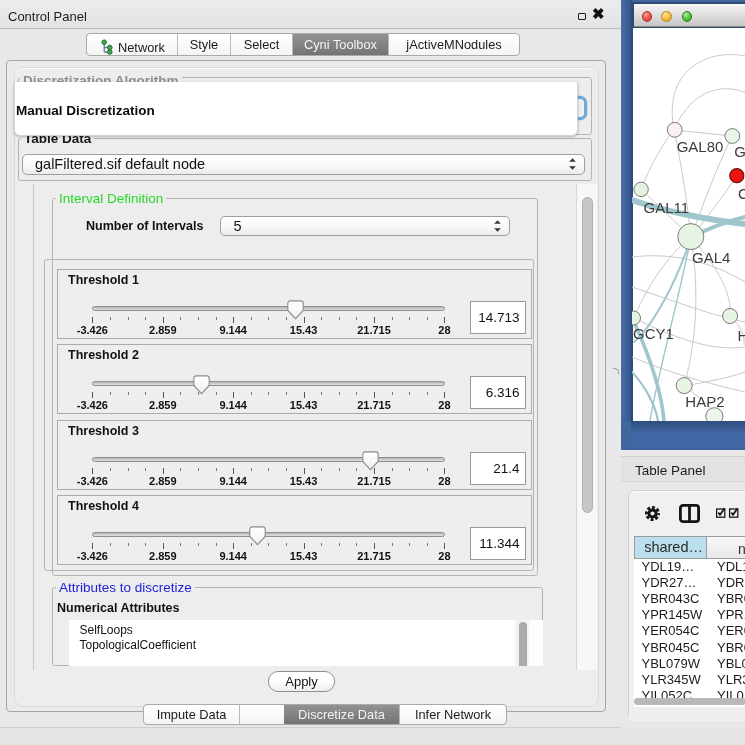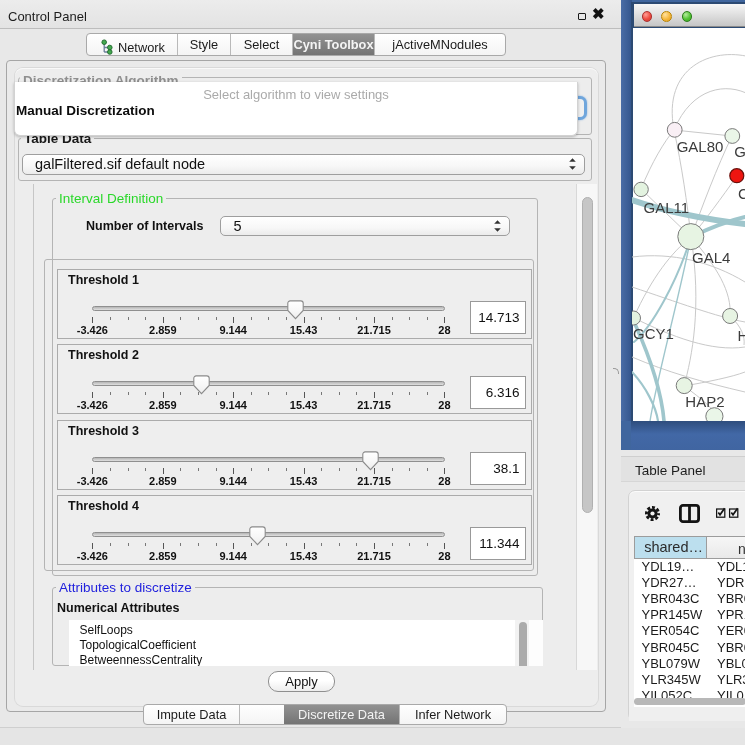--- a/index.html
+++ b/index.html
@@ -86,21 +86,21 @@
 <div class="seg" style="left:86px;top:33px;height:23px;">
   <div style="width:91px;padding-left:14px;justify-content:flex-start;align-items:flex-end;">
     <svg width="12" height="16" viewBox="0 0 12 16" style="margin-right:5px">
       <path d="M3.2 4 V13 M3.2 8.5 H8.6 M3.2 13 H8.6" stroke="#6b7f99" stroke-width="1.3" fill="none"></path>
       <circle cx="3.2" cy="3.2" r="2.3" fill="#44a94f" stroke="#1e682b" stroke-width="0.9"></circle>
       <circle cx="8.8" cy="8.5" r="2.3" fill="#44a94f" stroke="#1e682b" stroke-width="0.9"></circle>
       <circle cx="8.8" cy="13" r="2.3" fill="#44a94f" stroke="#1e682b" stroke-width="0.9"></circle>
     </svg>Network</div>
   <div style="width:53px;">Style</div>
   <div style="width:62px;">Select</div>
-  <div class="sel" style="width:82px;font-weight:bold;">Cyni Toolbox</div>
+  <div class="sel" style="width:96px;">Cyni Toolbox</div>
   <div style="width:130px;">jActiveMNodules</div>
 </div>
 
 <div id="outer" class="abs"></div>
 <div id="inner" class="abs"></div>
 
 <div class="grp" style="left:18px;top:77px;width:574px;height:58px;"></div>
 <div class="gtitle" style="left:20px;top:74px;font-weight:bold;color:#8f8f8f;">Discretization Algorithm</div>
 <div class="abs" style="left:558px;top:96px;width:29px;height:24px;border:3px solid #70a6dc;border-radius:7px;background:#f0f0f0;box-shadow:0 0 2px #8ab4e0;"></div>
 
@@ -108,21 +108,20 @@
 <div class="gtitle" style="left:21px;top:132px;font-weight:bold;color:#1a1a1a;">Table Data</div>
 <div class="combo" style="left:22px;top:154px;width:563px;height:20.5px;padding-left:12px;">galFiltered.sif default node
   <span class="arr">
         <svg width="9" height="13" viewBox="0 0 9 13">
           <path d="M1.2 4.2 L4.5 0.8 L7.8 4.2 Z" fill="#333"></path>
           <path d="M1.2 8.8 L4.5 12.2 L7.8 8.8 Z" fill="#333"></path>
         </svg>
       </span></div>
 
 <div id="popup" class="abs">
-  <div class="it1">Select algorithm to view settings</div>
   <div class="it2">Manual Discretization</div>
 </div>
 
 <div class="abs" style="left:33px;top:184px;width:1px;height:486px;background:#c6c6c6;"></div>
 
 <div class="abs" style="left:576px;top:184px;width:21px;height:486px;background:#f7f7f7;border-left:1px solid #d8d8d8;"></div>
 <div class="sbv abs" style="left:582px;top:197px;width:11px;height:316px;"></div>
 
 <div class="grp" style="left:52px;top:198px;width:486px;height:378px;"></div>
 <div class="gtitle" style="left:56px;top:192px;color:#2ad82a;">Interval Definition</div>
@@ -255,21 +254,21 @@
 <svg class="thumb" style="left:304.0px" width="18" height="20" viewBox="0 0 18 20">
 <defs>
           <linearGradient id="tg3" x1="0" y1="0" x2="0" y2="1">
 <stop offset="0" stop-color="#ffffff"></stop>
             <stop offset="0.55" stop-color="#f7f7f7"></stop>
             <stop offset="1" stop-color="#ededed"></stop>
           </linearGradient>
         </defs>
 <path d="M 3.2 0.9 h 10.6 a 2.4 2.4 0 0 1 2.4 2.4 v 7.2 L 8.5 18.6 L 0.8 10.5 v -7.2 a 2.4 2.4 0 0 1 2.4 -2.4 z" fill="url(#tg3)" stroke="#8a8a8a" stroke-width="1.1"></path>
 </svg>
-<div class="vbox">38.1</div>
+<div class="vbox">21.4</div>
 </div>
     <div class="thp" style="top:495px">
 <div class="tht">Threshold 4</div>
 <div class="trk"></div>
 <div class="tkM" style="left:34.4px"></div>
       <div class="tkL" style="left:4.4px">-3.426</div>
       <div class="tkm" style="left:52.0px"></div>
       <div class="tkm" style="left:69.6px"></div>
       <div class="tkm" style="left:87.2px"></div>
       <div class="tkM" style="left:104.8px"></div>
@@ -306,21 +305,20 @@
 </svg>
 <div class="vbox">11.344</div>
 </div>
 
 <div class="grp" style="left:52px;top:587px;width:491px;height:79px;"></div>
 <div class="gtitle" style="left:56px;top:581px;color:#2222dd;">Attributes to discretize</div>
 <div class="abs" style="left:57px;top:601px;font-size:12.5px;font-weight:bold;color:#111;">Numerical Attributes</div>
 <div id="attlist" class="abs">
       <div>SelfLoops</div>
       <div>TopologicalCoefficient</div>
-      <div>BetweennessCentrality</div>
     </div>
 <div class="abs" style="left:515px;top:620px;width:14px;height:46px;background:#f2f2f2;"></div>
 <div class="abs" style="left:519px;top:621.5px;width:8px;height:44.5px;background:#ababab;border-radius:4px 4px 0 0;"></div>
 <div class="abs" style="left:529px;top:620px;width:13.5px;height:46px;background:#fdfdfd;"></div>
 
 <div id="apply" class="abs">Apply</div>
 
 <div class="seg" style="left:143px;top:704px;height:21px;">
   <div style="width:96px;">Impute Data</div>
   <div class="sel" style="width:116px;margin-left:44px;">Discretize Data</div>

